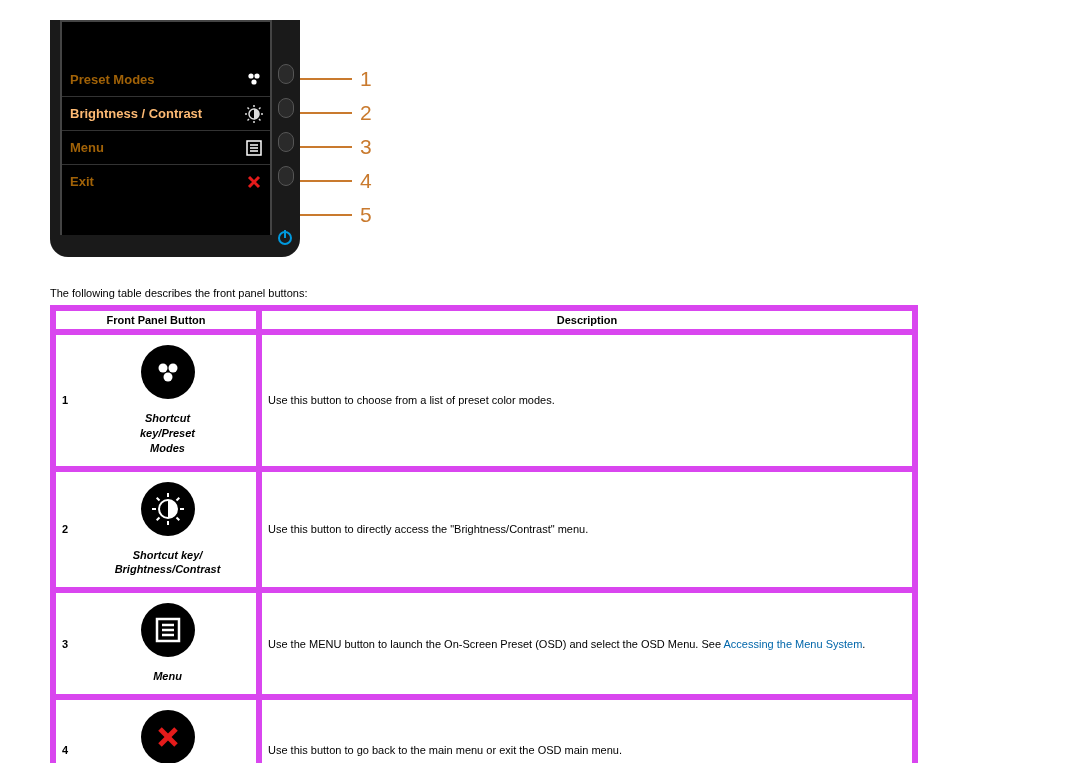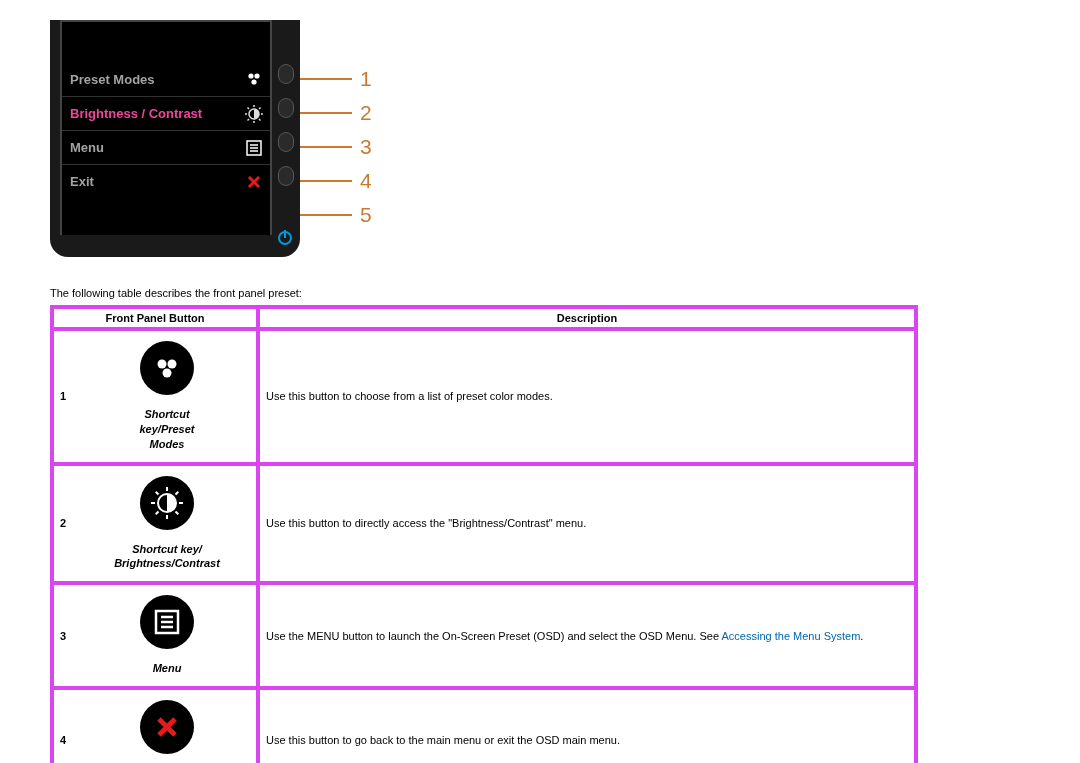--- a/index.html
+++ b/index.html
@@ -33,26 +33,26 @@
       border-bottom: none;
       height: 215px;
       padding: 40px 0 0 0;
     }
     .osd-row {
       display: flex;
       align-items: center;
       justify-content: space-between;
       height: 34px;
       padding: 0 6px 0 8px;
-      color: #a3a3a3;
+      color: #a16207;
       font-size: 13px;
       font-weight: bold;
     }
     .osd-row + .osd-row { border-top: 1px solid #333; }
-    .osd-row.dim { color: #ec4899; }
+    .osd-row.dim { color: #fdba74; }
     .osd-icon { width: 20px; height: 20px; display:flex; align-items:center; justify-content:center; }
     
     .side-buttons {
       position: absolute;
       right: 6px;
       top: 44px;
       display: flex;
       flex-direction: column;
       gap: 14px;
     }
@@ -77,21 +77,21 @@
       padding: 0 50px 6px 50px;
       font-size: 11px;
     }
     .btable {
       margin: 0 50px;
       border-collapse: collapse;
       width: 868px;
       font-size: 11px;
     }
     .btable th, .btable td {
-      border: 4px solid #d946ef;
+      border: 6px solid #d946ef;
       padding: 3px 6px;
       text-align: left;
       vertical-align: middle;
     }
     .btable th { text-align: center; font-weight: bold; }
     .btable .num { width: 26px; text-align: left; font-weight: bold; border-right: none; }
     .btable .iconcell { width: 180px; text-align: center; border-left: none; padding: 10px 6px; font-style: italic; }
     .iconcell .iconbig {
       width: 54px; height: 54px; border-radius: 50%; background:#000; 
       margin: 0 auto 12px auto; display:flex; align-items:center; justify-content:center;
@@ -186,21 +186,21 @@
         <div class="cline"></div>
         <div class="cnum">4</div>
       </div>
     <div class="callout-row">
         <div class="cline"></div>
         <div class="cnum">5</div>
       </div>
   </div>
 </div>
 
-<p class="intro">The following table describes the front panel preset:</p>
+<p class="intro">The following table describes the front panel buttons:</p>
 
 <table class="btable">
   <tbody>
       <tr>
     <th colspan="2">Front Panel Button</th>
     <th>Description</th>
   </tr>
 
   <tr>
     <td class="num">1</td>

